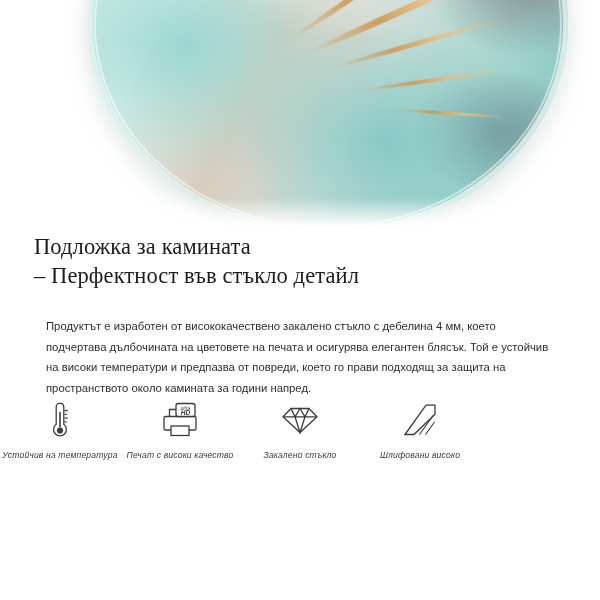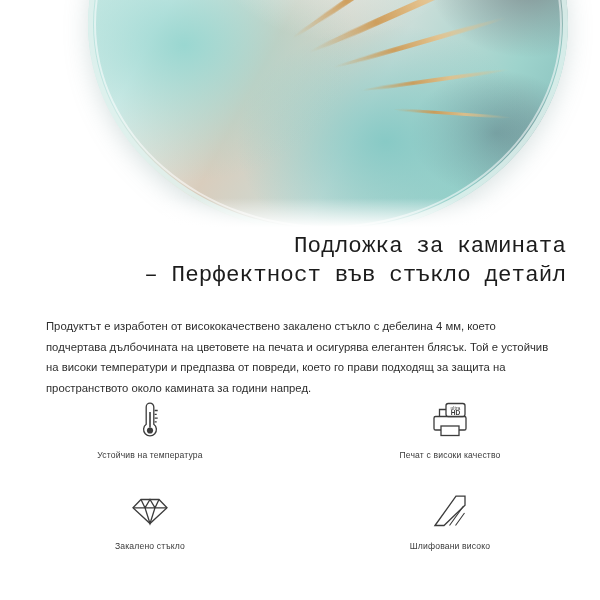--- a/index.html
+++ b/index.html
@@ -91,46 +91,46 @@
   
   .content {
     position: absolute;
     left: 0;
     top: 232px;
     width: 600px;
   }
   .headline {
     margin: 0;
     padding: 0 34px;
-    font-family: Liberation Mono, monospace;
+    font-family: Liberation Serif, serif;
     font-size: 22.5px;
     line-height: 29px;
     color: #1c1c1c;
     font-weight: 400;
     letter-spacing: 0.1px;
-    text-align: right;
   }
   .headline .l2 { display: block; }
   .body-copy {
     margin: 12px;
     padding: 14px 34px 0 34px;
     font-size: 11.3px;
     line-height: 20.5px;
     color: #2e2e2e;
   }
 
   
   .features {
     position: absolute;
     left: 0;
     top: 398px;
     width: 600px;
     display: grid;
-    grid-template-columns: repeat(2, 1fr);
+    grid-template-columns: repeat(5, 1fr);
     row-gap: 28px;
+    font-style: italic;
   }
   .feature {
     display: flex;
     flex-direction: column;
     align-items: center;
     justify-content: flex-start;
   }
   .feature .icon-box {
     height: 44px;
     display: flex;

